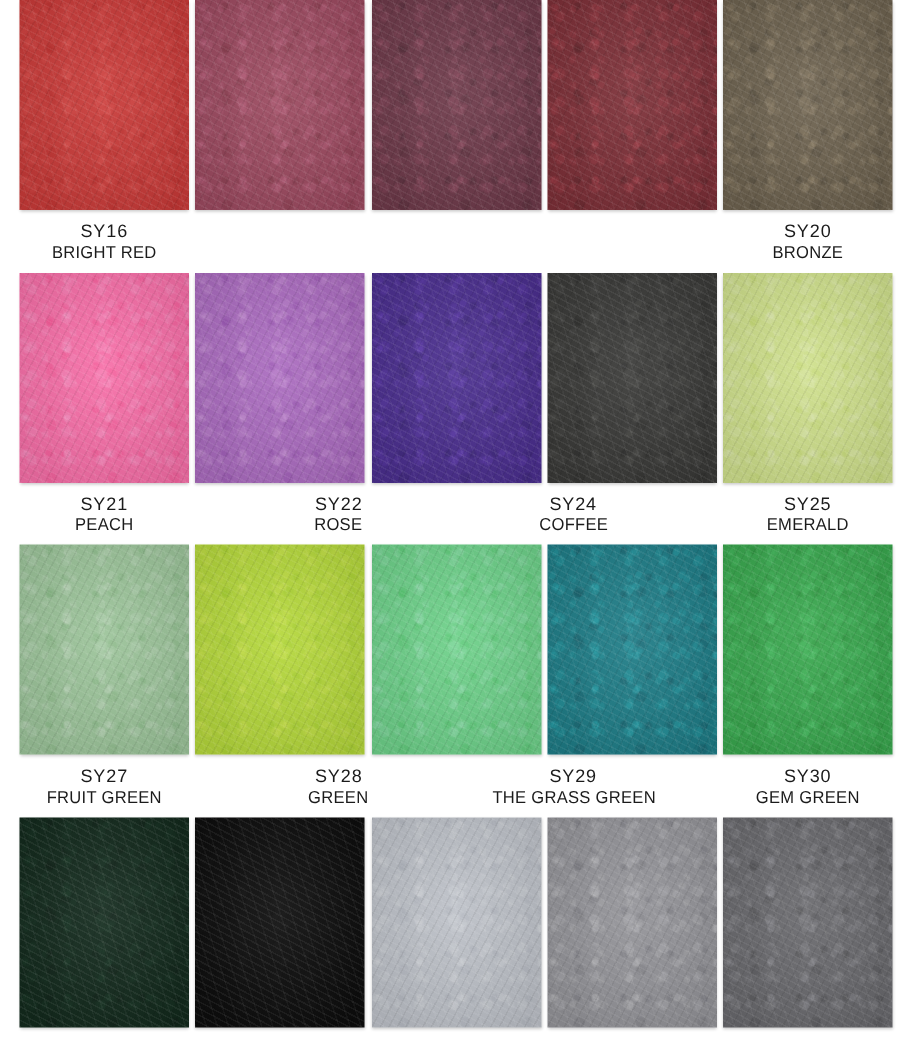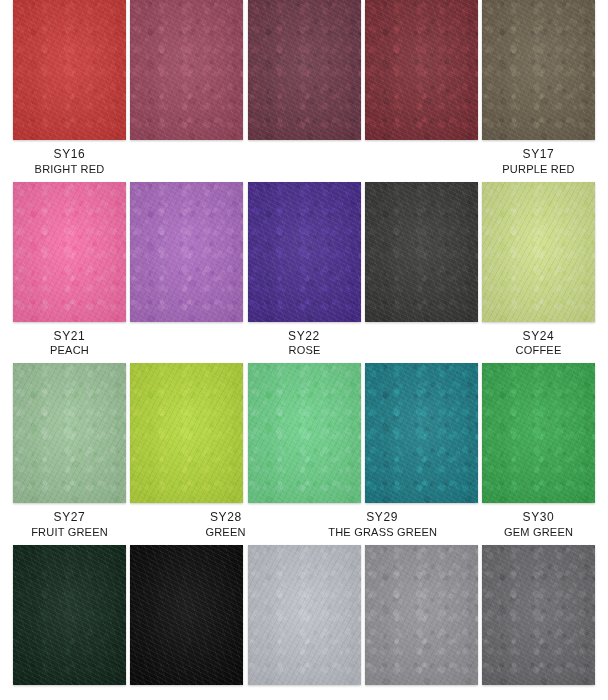--- a/index.html
+++ b/index.html
@@ -121,22 +121,22 @@
       <div class="swatch-cell">
         <div class="swatch-chip" style="background-color: rgb(110, 99, 80);"></div>
       </div>
     </div>
     <div class="swatch-labels">
       <div class="label-cell label-block">
         <div class="label-code">SY16</div>
         <div class="label-name">BRIGHT RED</div>
       </div>
       <div class="label-cell label-block">
-        <div class="label-code">SY17</div>
-        <div class="label-name">PURPLE RED</div>
+        <div class="label-code">SY20</div>
+        <div class="label-name">BRONZE</div>
       </div>
     </div>
     <div class="swatch-row">
       <div class="swatch-cell">
         <div class="swatch-chip" style="background-color: rgb(247, 111, 168);"></div>
       </div>
       <div class="swatch-cell">
         <div class="swatch-chip" style="background-color: rgb(171, 108, 192);"></div>
       </div>
       <div class="swatch-cell">
@@ -155,20 +155,24 @@
         <div class="label-name">PEACH</div>
       </div>
       <div class="label-cell label-block">
         <div class="label-code">SY22</div>
         <div class="label-name">ROSE</div>
       </div>
       <div class="label-cell label-block">
         <div class="label-code">SY24</div>
         <div class="label-name">COFFEE</div>
       </div>
+      <div class="label-cell label-block">
+        <div class="label-code">SY25</div>
+        <div class="label-name">EMERALD</div>
+      </div>
     </div>
     <div class="swatch-row">
       <div class="swatch-cell">
         <div class="swatch-chip" style="background-color: rgb(156, 196, 154);"></div>
       </div>
       <div class="swatch-cell">
         <div class="swatch-chip" style="background-color: rgb(181, 216, 60);"></div>
       </div>
       <div class="swatch-cell">
         <div class="swatch-chip" style="background-color: rgb(110, 209, 138);"></div>

